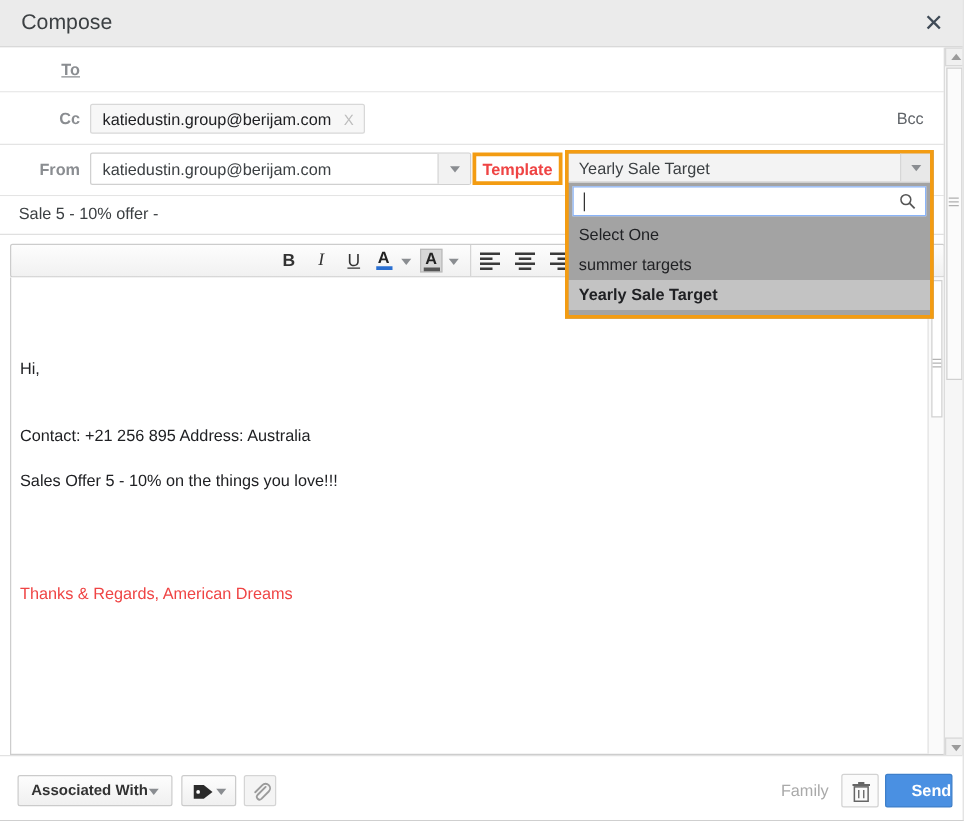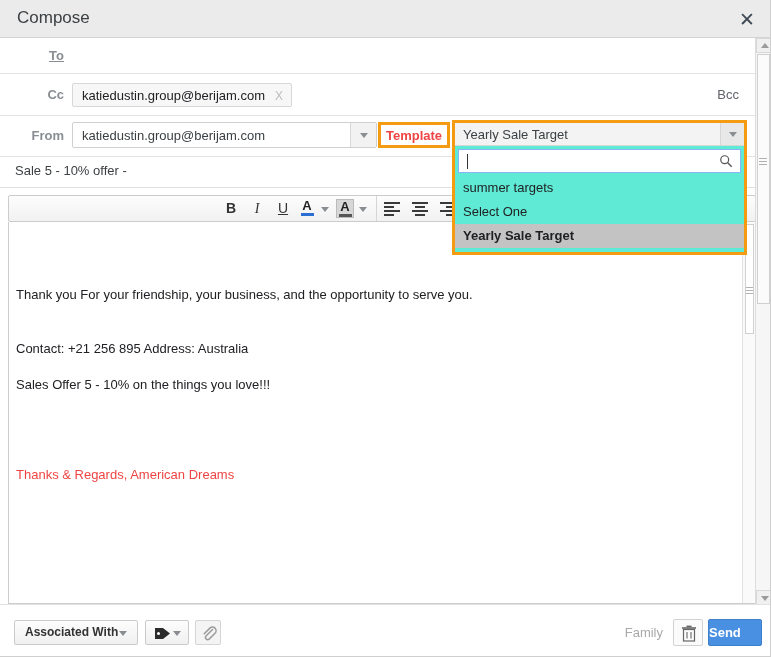--- a/index.html
+++ b/index.html
@@ -283,21 +283,21 @@
     width: 7px;
   }
   .inner-sb-grip i { display:block; height:1px; background:#b3b3b3; margin-bottom:2px;}
 
   
   .tpl-panel {
     position: absolute;
     left: 452px; top: 120px;
     width: 295px; height: 135px;
     border: 3px solid #f39c12;
-    background: #5eead4;
+    background: #a3a3a3;
     z-index: 40;
     padding-left: 12px;
   }
   .tpl-head {
     position: absolute;
     left: 0; top: 0;
     width: 289px; height: 23px;
     background: #f3f3f3;
     border-bottom: 1px solid #d6d6d6;
   }
@@ -457,21 +457,21 @@
     position: absolute;
     right: 9px; top: 14px;
     width: 54px; height: 27px;
     background: #4a90e2;
     border: 1px solid #3e7fc9;
     border-radius: 2px;
     cursor: pointer;
   }
   .send-btn span {
     position: absolute; left: 0; right: 0; top: 5px;
-    text-align: left;
+    text-align: right;
     font-size: 13px; font-weight: bold; color: #fff;
   }
 </style>
 </head>
 <body>
 
 <div id="app">
 
   <div class="titlebar">
     <div class="titlebar-text">Compose</div>
@@ -543,21 +543,21 @@
           <i></i>
           <i></i>
           <i></i>
           <i></i>
         </div>
     </div>
   </div>
 
   <div class="body-area">
     <div class="body-text">
-      <div class="body-block">Thank you For your friendship, your business, and the opportunity to serve you.</div>
+      <div class="body-block">Hi,</div>
       <div class="body-block">Sales Offer 5 - 10% on the things you love!!!</div>
     </div>
     <div class="body-contact">Contact:  +21 256 895
 Address: Australia</div>
     <div class="body-sign">Thanks &amp; Regards,
 American Dreams</div>
 
     <div class="inner-sb">
       <div class="inner-sb-thumb"></div>
       <div class="inner-sb-grip">
@@ -576,22 +576,22 @@
       </div>
     </div>
     <div class="tpl-search">
       <div class="cursor"></div>
       <svg class="mag" viewBox="0 0 16 16">
         <circle cx="6.5" cy="6.5" r="4.5" fill="none" stroke="#555" stroke-width="1.4"></circle>
         <line x1="10" y1="10" x2="14.5" y2="14.5" stroke="#555" stroke-width="1.6"></line>
       </svg>
     </div>
     <div class="tpl-list">
+      <div class="tpl-item">Select One</div>
       <div class="tpl-item">summer targets</div>
-      <div class="tpl-item">Select One</div>
       <div class="tpl-item selected">Yearly Sale Target</div>
     </div>
   </div>
 
   <div class="outer-sb">
     <div class="sb-arrow up">
         <div class="tri"></div>
       </div>
     <div class="outer-thumb"></div>
     <div class="outer-grip">

